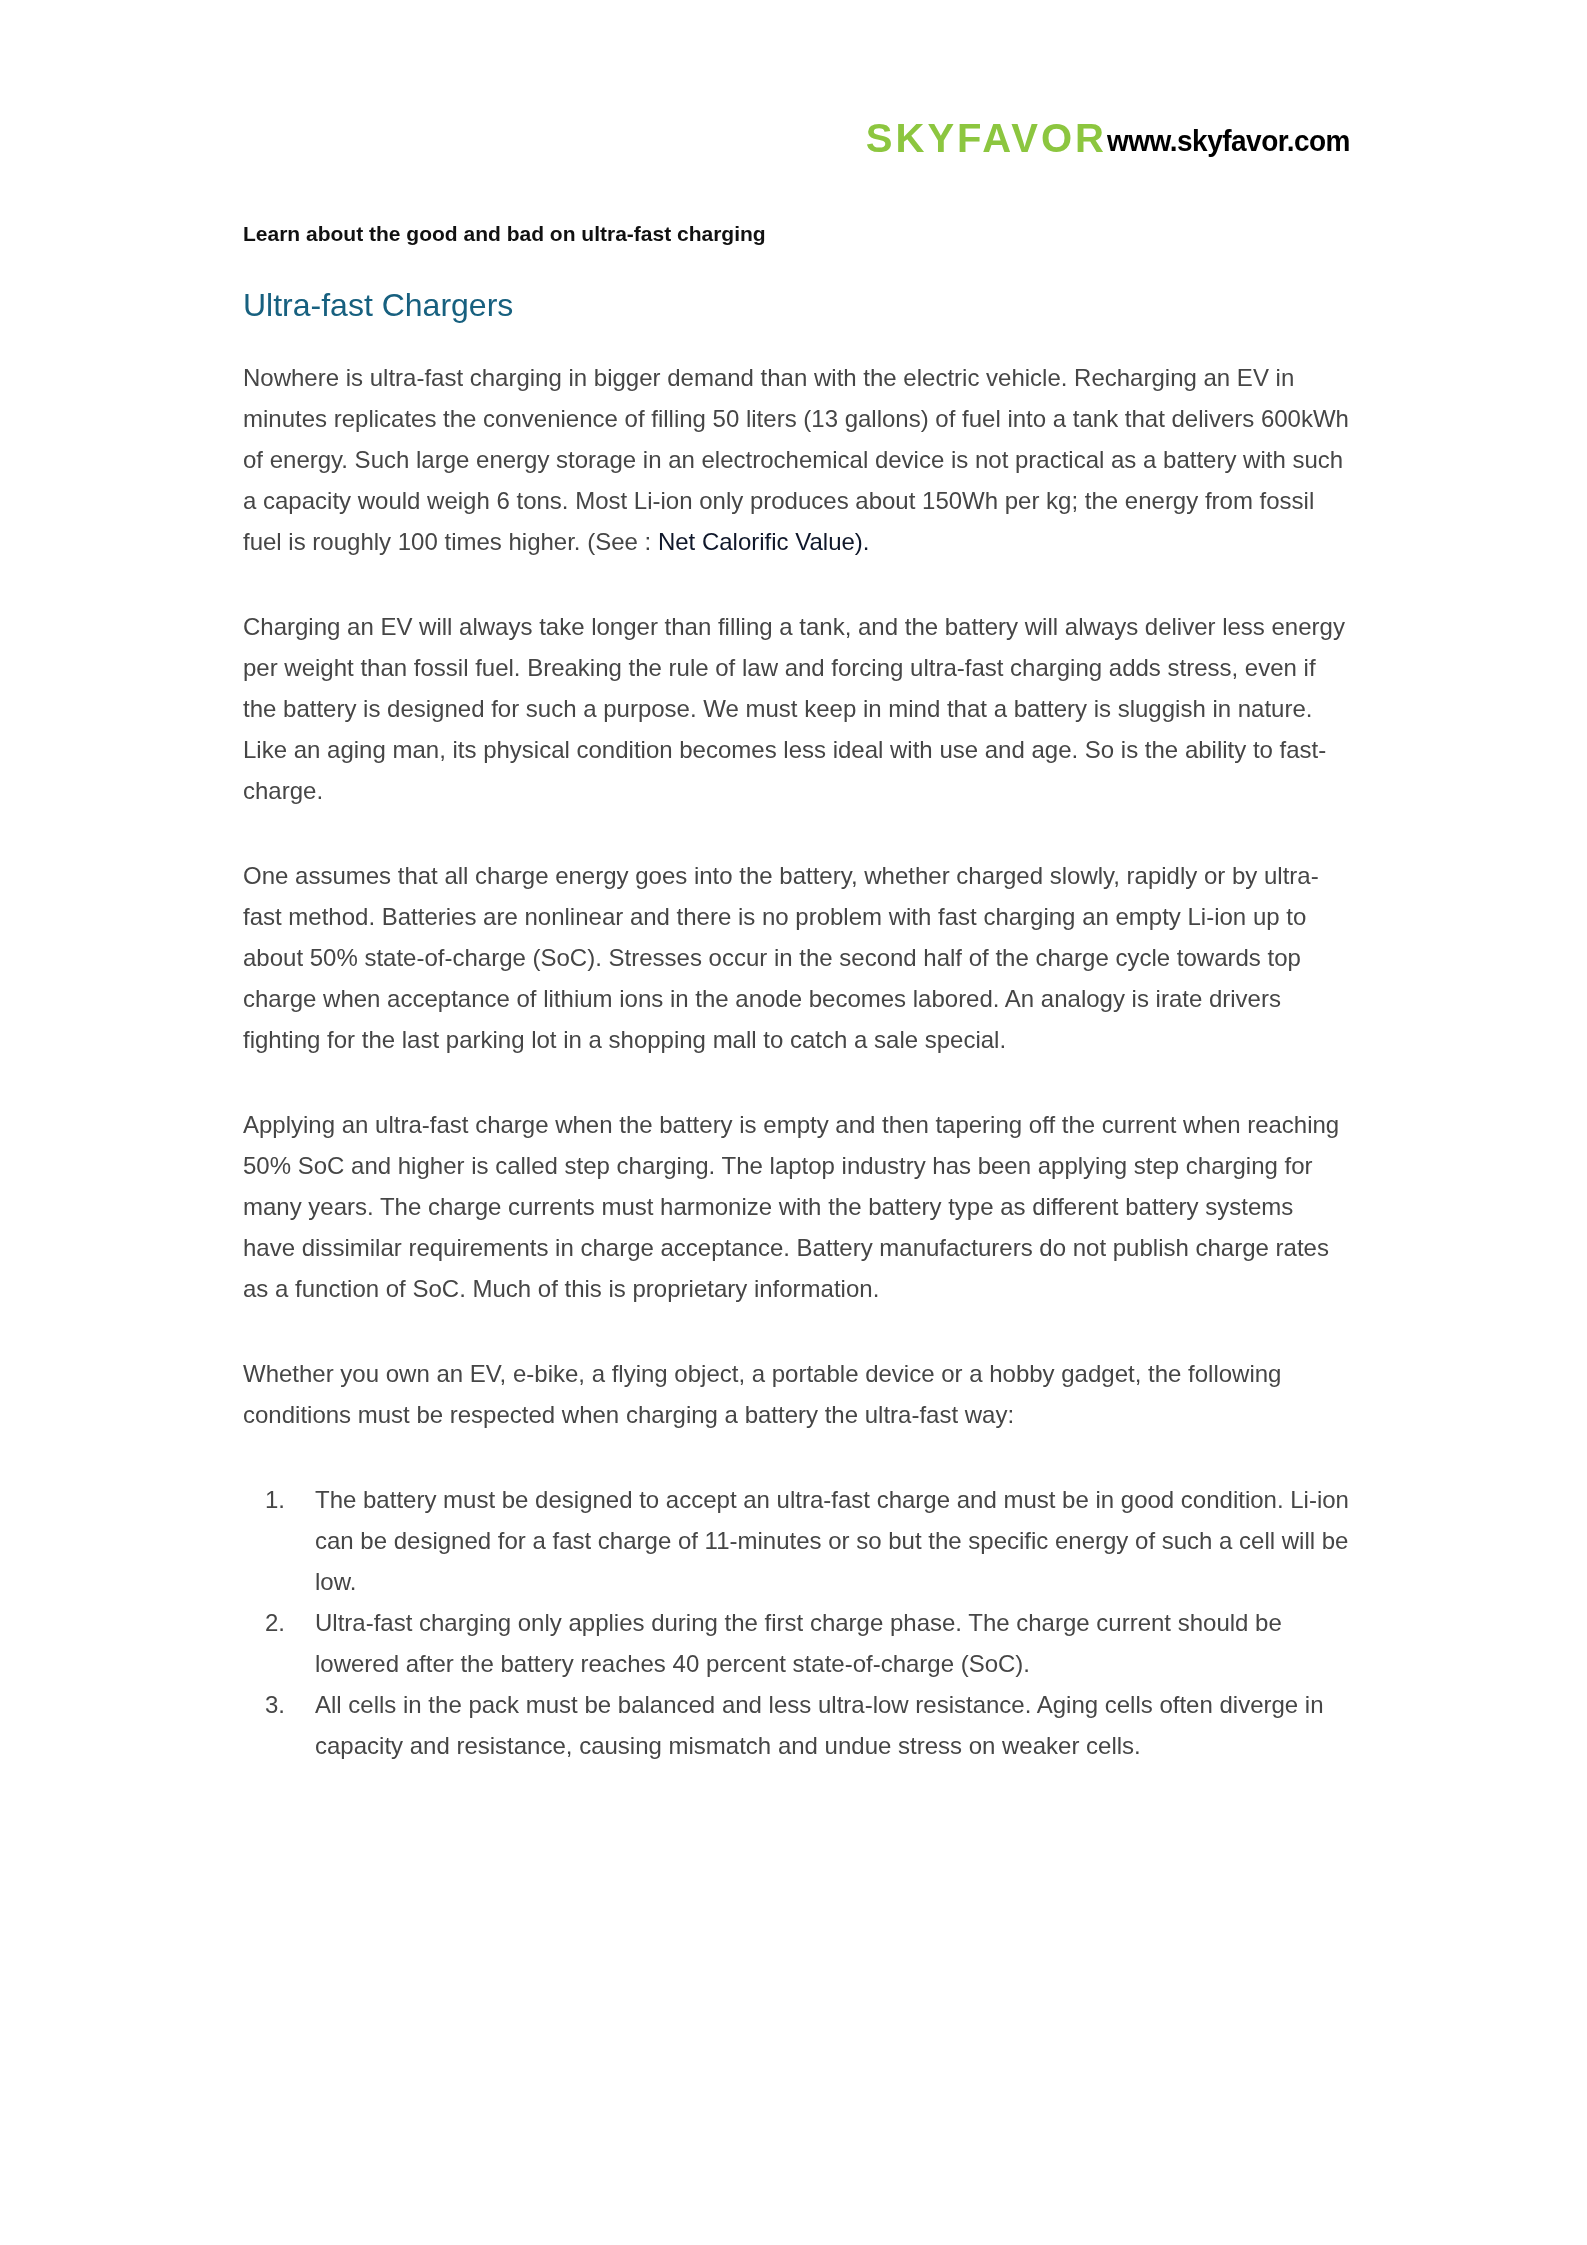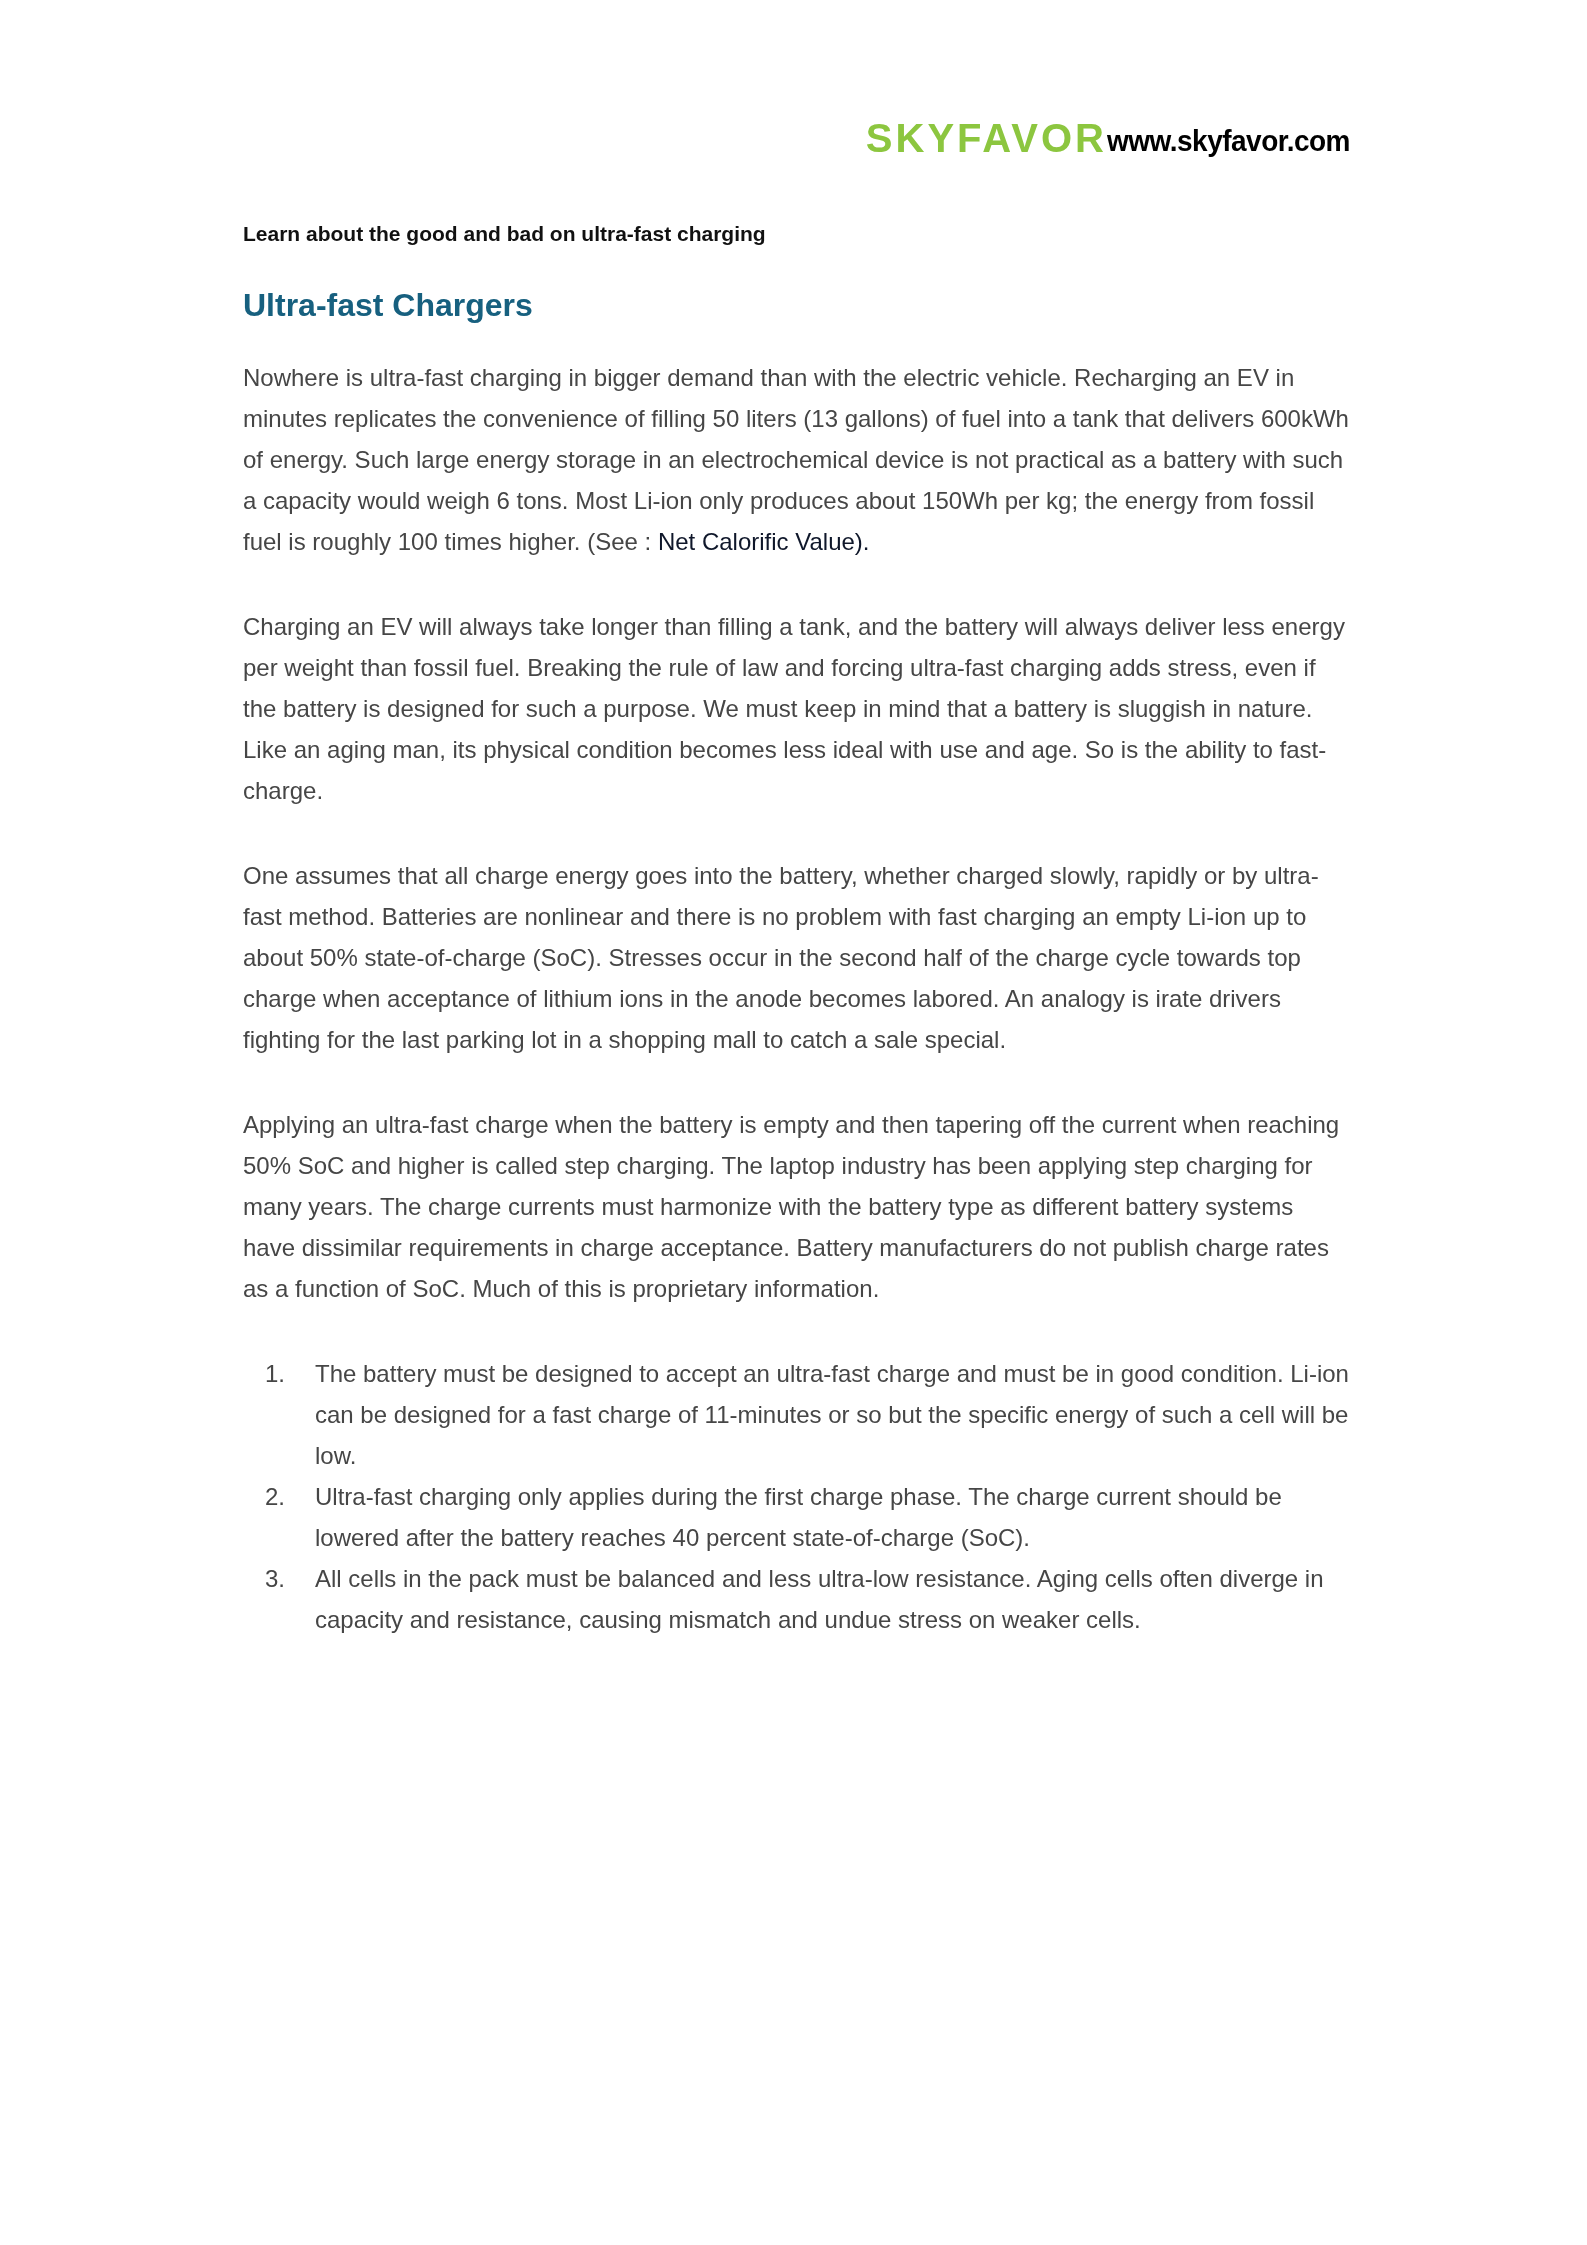--- a/index.html
+++ b/index.html
@@ -52,21 +52,21 @@
   p.subtitle{
     margin:63px 0 0 0;
     font-size:21px;
     font-weight:bold;
     color:var(--strong-text,#111);
     line-height:1.2;
   }
   h2.section-heading{
     margin:40px 0 0 0;
     font-size:32px;
-    font-weight:bold;
+    font-weight:normal;
     color:var(--heading-blue,#17607F);
     line-height:1.2;
   }
   p.body{
     margin:44px 0 0 0;
     font-size:24px;
     line-height:41px;
     color:var(--body-text,#464646);
   }
   p.body.first{
@@ -110,20 +110,21 @@
   <h2 class="section-heading">Ultra-fast Chargers</h2>
 
   <p class="body first"><span>Nowhere is ultra-fast charging in bigger demand than with the electric vehicle. Recharging an EV in minutes replicates the convenience of filling 50 liters (13 gallons) of fuel into a tank that delivers 600kWh of energy. Such large energy storage in an electrochemical device is not practical as a battery with such a capacity would weigh 6 tons. Most Li-ion only produces about 150Wh per kg; the energy from fossil fuel is roughly 100 times higher. (See : </span><span class="emph">Net Calorific Value).</span></p>
 
   <p class="body">Charging an EV will always take longer than filling a tank, and the battery will always deliver less energy per weight than fossil fuel. Breaking the rule of law and forcing ultra-fast charging adds stress, even if the battery is designed for such a purpose. We must keep in mind that a battery is sluggish in nature. Like an aging man, its physical condition becomes less ideal with use and age. So is the ability to fast-charge.</p>
 
   <p class="body">One assumes that all charge energy goes into the battery, whether charged slowly, rapidly or by ultra-fast method. Batteries are nonlinear and there is no problem with fast charging an empty Li-ion up to about 50% state-of-charge (SoC). Stresses occur in the second half of the charge cycle towards top charge when acceptance of lithium ions in the anode becomes labored. An analogy is irate drivers fighting for the last parking lot in a shopping mall to catch a sale special.</p>
 
   <p class="body">Applying an ultra-fast charge when the battery is empty and then tapering off the current when reaching 50% SoC and higher is called step charging. The laptop industry has been applying step charging for many years. The charge currents must harmonize with the battery type as different battery systems have dissimilar requirements in charge acceptance. Battery manufacturers do not publish charge rates as a function of SoC. Much of this is proprietary information.</p>
 
+  <p class="body">Whether you own an EV, e-bike, a flying object, a portable device or a hobby gadget, the following conditions must be respected when charging a battery the ultra-fast way:</p>
 
   <ol class="conditions">
     <li>
       <span class="marker">1.</span>
       <span class="li-text">The battery must be designed to accept an ultra-fast charge and must be in good condition. Li-ion can be designed for a fast charge of 11-minutes or so but the specific energy of such a cell will be low.</span>
     </li>
     <li>
       <span class="marker">2.</span>
       <span class="li-text">Ultra-fast charging only applies during the first charge phase. The charge current should be lowered after the battery reaches 40 percent state-of-charge (SoC).</span>
     </li>

